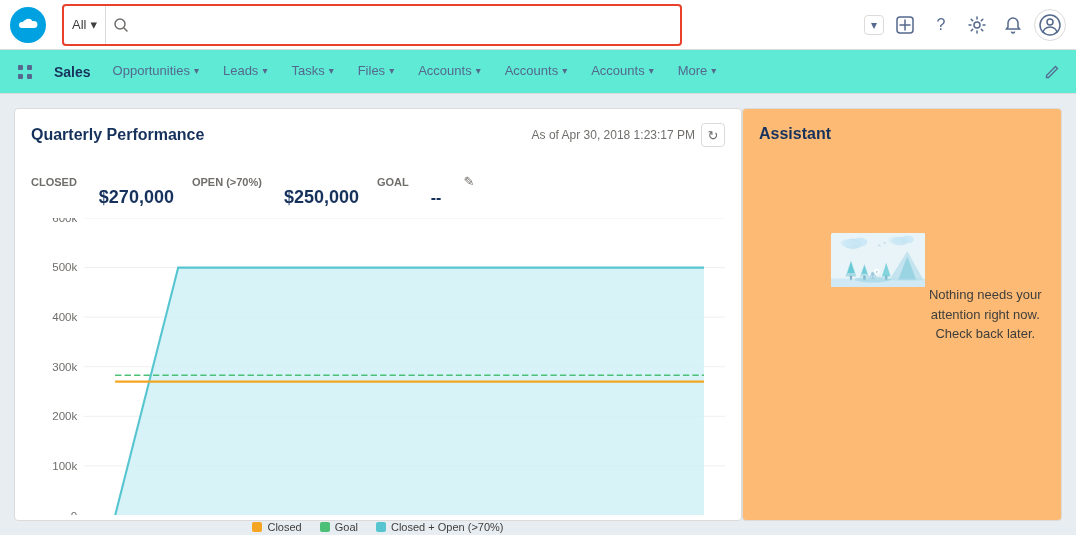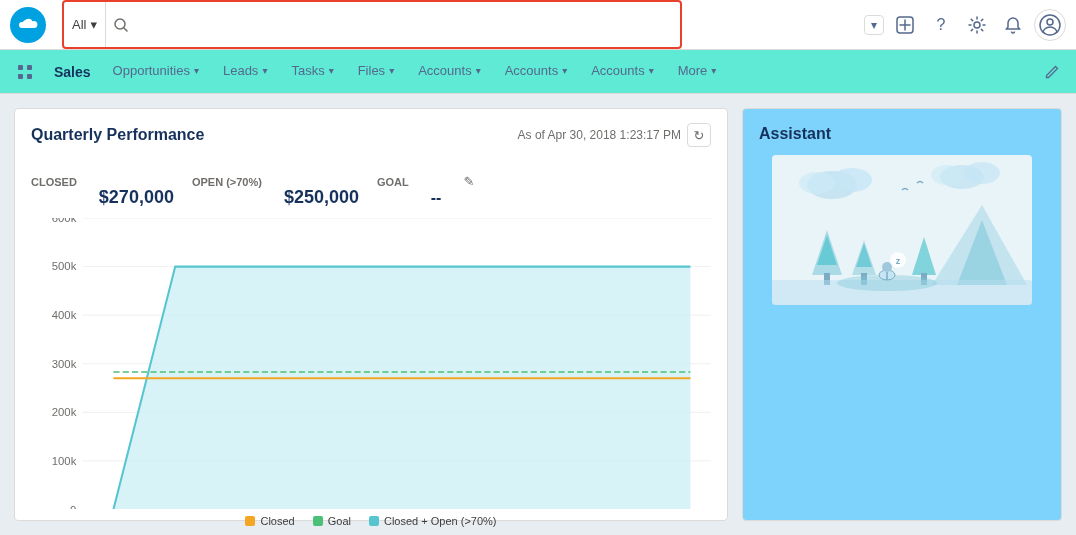--- a/index.html
+++ b/index.html
@@ -27,21 +27,21 @@
     .salesforce-logo svg { width: 22px; height: 22px; }
 
     .search-bar-wrapper {
       flex: 1;
       max-width: 620px;
       margin: 0 8px;
       border: 2px solid #e8402a;
       border-radius: 4px;
       display: flex;
       align-items: center;
-      height: 49px;
+      height: 42px;
       background: #fff;
     }
     .search-all-dropdown {
       display: flex; align-items: center;
       padding: 0 8px;
       border-right: 1px solid #dddbda;
       height: 100%;
       cursor: pointer;
       font-size: 13px;
       color: #3e3e3c;
@@ -139,21 +139,20 @@
       cursor: pointer;
       color: #54698d;
     }
 
     
     .main-content {
       display: flex;
       height: calc(535px - 94px);
       background: #e8edf2;
       padding: 14px;
-      gap: 14px;
     }
 
     
     .chart-card {
       background: #fff;
       border-radius: 4px;
       border: 1px solid #dddbda;
       flex: 1;
       padding: 14px 16px;
       display: flex;
@@ -238,28 +237,28 @@
       align-items: center;
       gap: 5px;
     }
     .legend-dot {
       width: 10px; height: 10px;
       border-radius: 2px;
     }
 
     
     .assistant-card {
-      background: #7dd3fc;
+      background: #fdba74;
       border-radius: 4px;
       border: 1px solid #dddbda;
       width: 320px;
       flex-shrink: 0;
       padding: 16px;
       display: flex;
-      flex-direction: column;
+      flex-direction: row;
       align-items: center;
     }
     .assistant-title {
       font-size: 16px;
       font-weight: 700;
       color: #16325c;
       align-self: flex-start;
       margin-bottom: 12px;
     }
     .assistant-illustration {
@@ -498,15 +497,16 @@
 
         <ellipse cx="115" cy="120" rx="8" ry="5" fill="#c5e5f5" stroke="#7bacc4" stroke-width="1"></ellipse>
         <circle cx="115" cy="112" r="5" fill="#a0c8dc"></circle>
         <line x1="115" y1="117" x2="115" y2="125" stroke="#7bacc4" stroke-width="1.5"></line>
 
         <circle cx="126" cy="105" r="8" fill="white" opacity="0.8"></circle>
         <text x="126" y="109" text-anchor="middle" font-size="9" fill="#7bacc4" font-weight="bold">z</text>
       </svg>
     </div>
 
+    <div class="assistant-text">Nothing needs your attention right now. Check back later.</div>
   </div>
 
 </div>
 
 </body></html>

